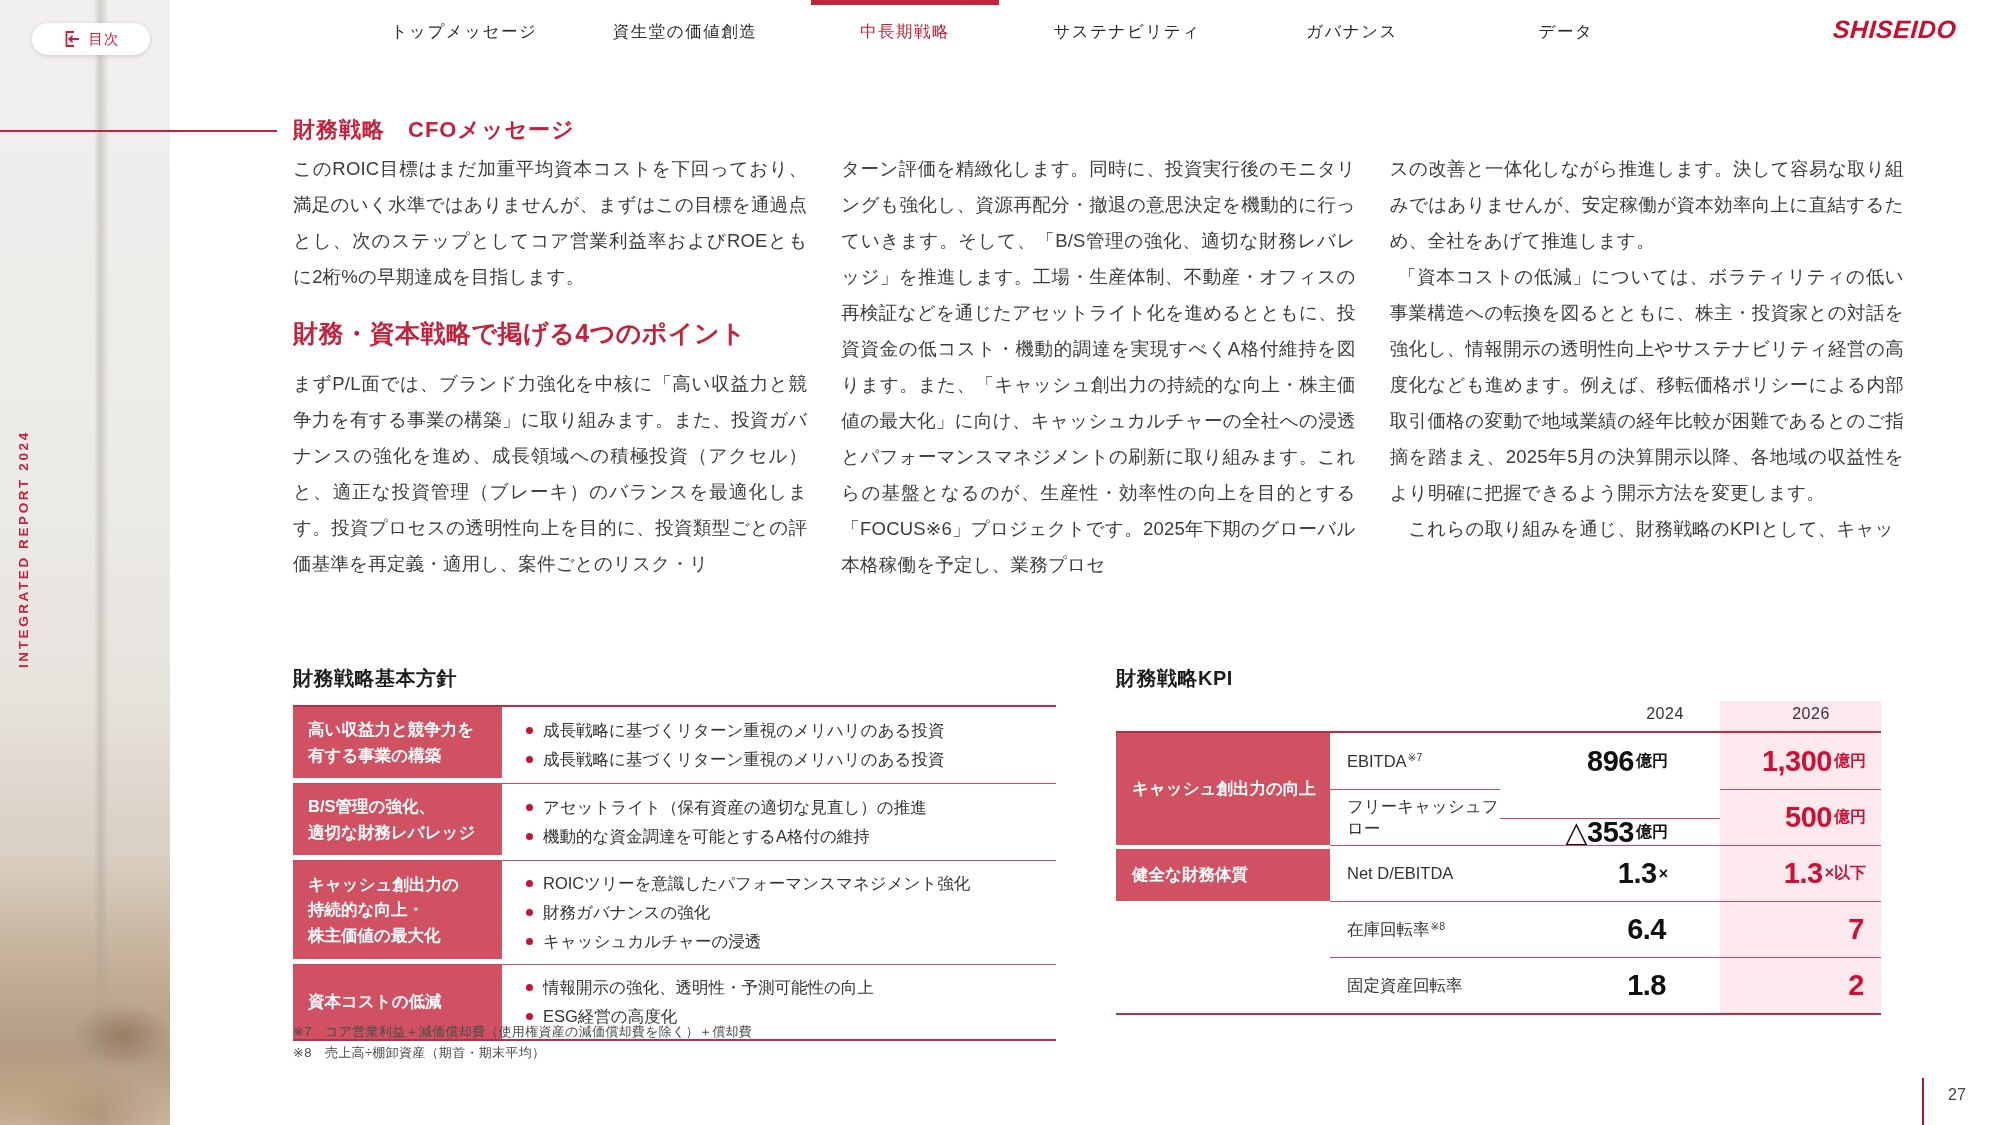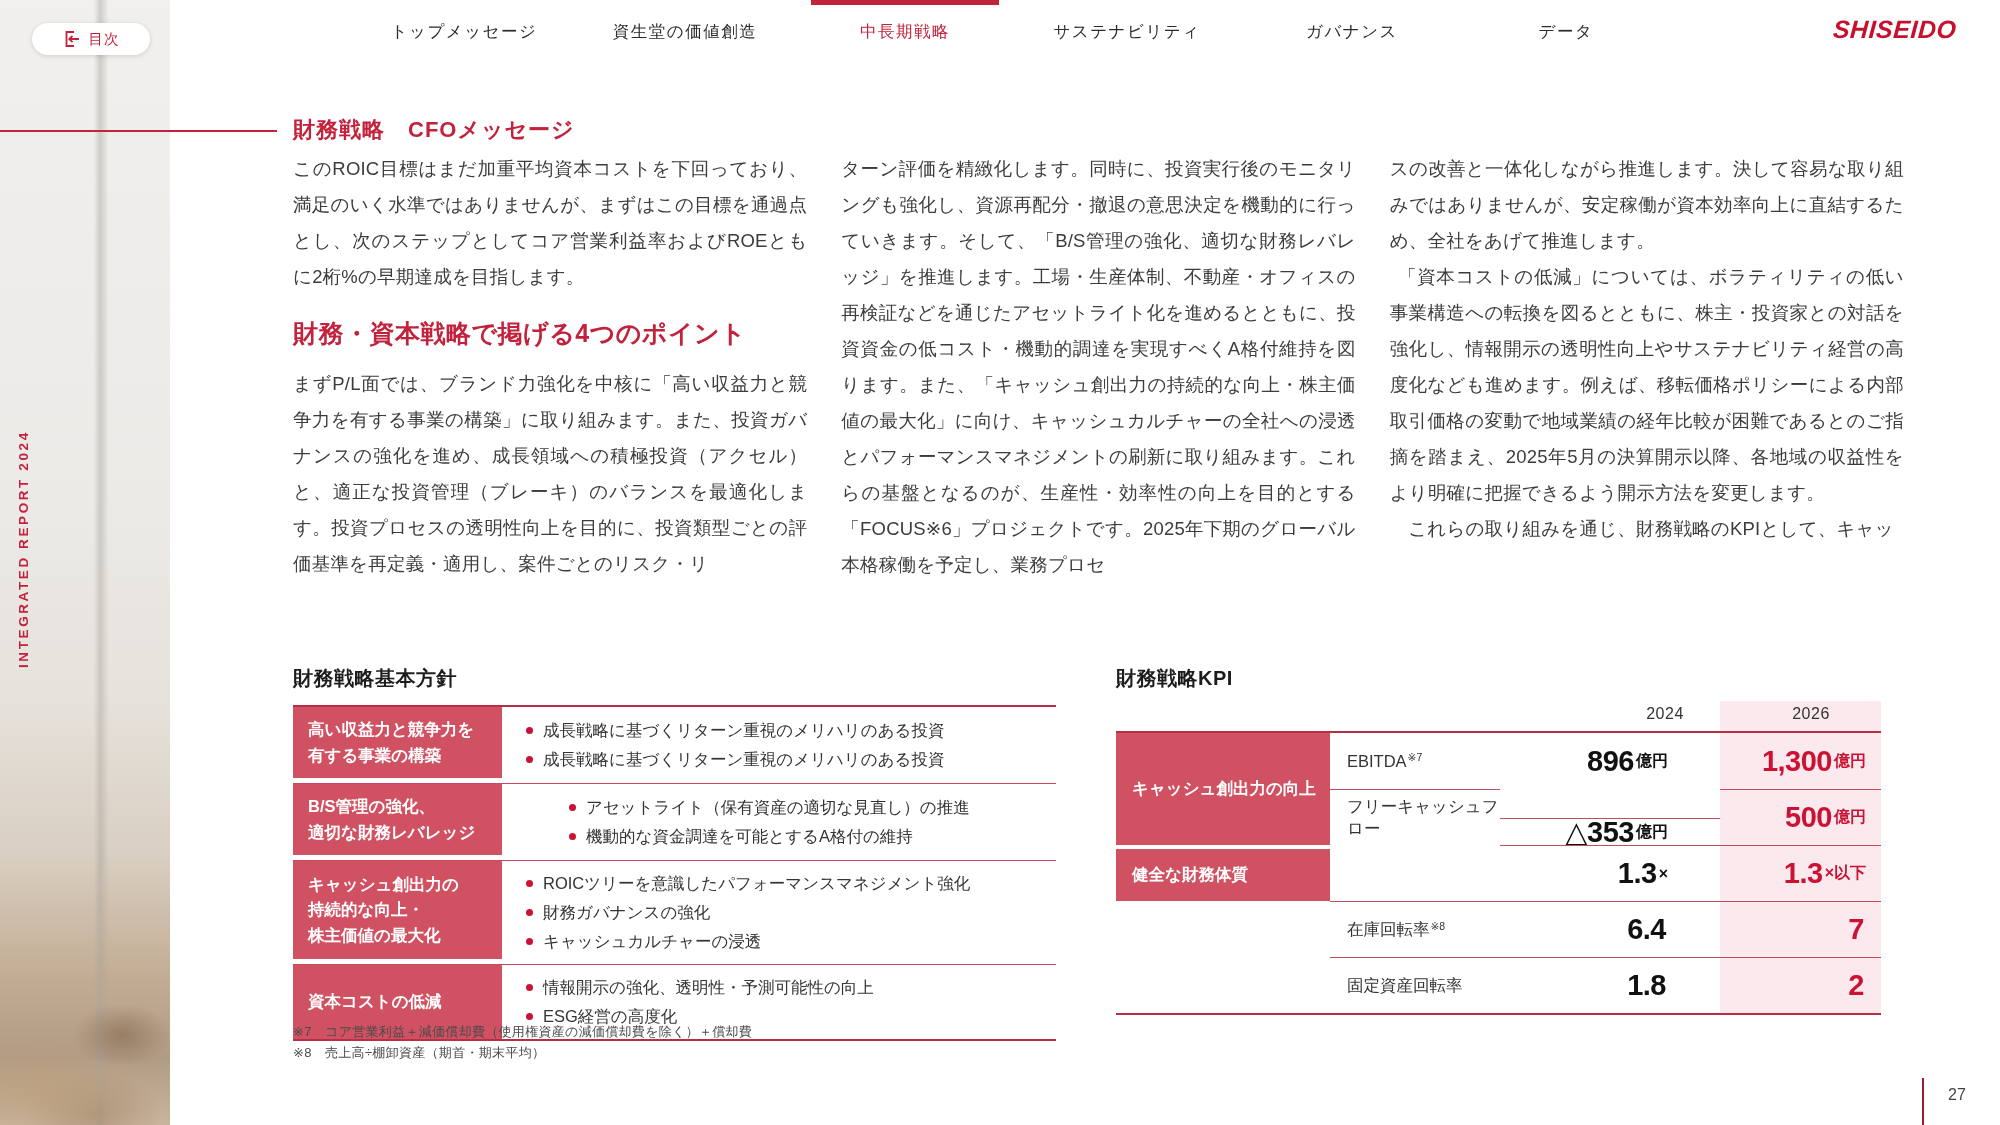--- a/index.html
+++ b/index.html
@@ -64,21 +64,21 @@
   .p-row + .p-row{border-top:1px solid var(--line);}
   .p-label{width:209px;background:var(--rose);color:#fff;display:flex;align-items:center;
     padding:10px 10px 10px 15px;font-size:16.5px;font-weight:bold;line-height:1.55;}
   .p-row:not(:last-child) .p-label{border-bottom:5px solid #fff;}
   .p-label span{white-space:pre-line;}
   .p-bullets{flex:1;list-style:none;display:flex;flex-direction:column;justify-content:center;
     padding:8px 8px 8px 24px;}
   .p-bullets li{font-size:16.5px;line-height:29px;color:#333;}
   .p-bullets li::before{content:"";display:inline-block;width:7px;height:7px;border-radius:50%;
     background:var(--value-red);margin-right:10px;vertical-align:2px;}
-  .r1{min-height:68px;} .r2{min-height:68px;gap:43px;} .r3{min-height:102px;} .r4{min-height:64px;}
+  .r1{min-height:68px;} .r2{min-height:68px;} .r3{min-height:102px;} .r4{min-height:64px;}
 
   
   .kpi-block{position:absolute;left:1116px;top:665px;width:765px;}
   .kpi-table{position:relative;margin-top:9px;}
   .kpi-pink{position:absolute;left:604px;top:0;width:161px;height:100%;background:var(--pink);}
   .kpi-header{position:relative;height:30px;}
   .kh{position:absolute;top:4px;font-size:16px;color:#333;letter-spacing:.5px;}
   .kh-2024{left:494px;width:110px;text-align:center;}
   .kh-2026{left:604px;width:182px;text-align:center;}
   .kpi-grid{position:relative;display:grid;grid-template-columns:214px 170px 220px 161px;
@@ -226,20 +226,24 @@
           </div>
         <div class="k-v24 krow2" style="grid-row:2;margin-top:29px;">
             <span class="num">△353</span>
             <span class="unit">億円</span>
           </div>
         <div class="k-v26 krow2" style="grid-row:2;">
             <span class="num">500</span>
             <span class="unit">億円</span>
           </div>
 
+        <div class="k-metric krow2" style="grid-row:3;">
+            <span>Net D/EBITDA</span>
+            <sup></sup>
+          </div>
         <div class="k-v24 krow2" style="grid-row:3;">
             <span class="num">1.3</span>
             <span class="unit">×</span>
           </div>
         <div class="k-v26 krow2" style="grid-row:3;">
             <span class="num">1.3</span>
             <span class="unit">×以下</span>
           </div>
 
         <div class="k-metric krow2" style="grid-row:4;">

